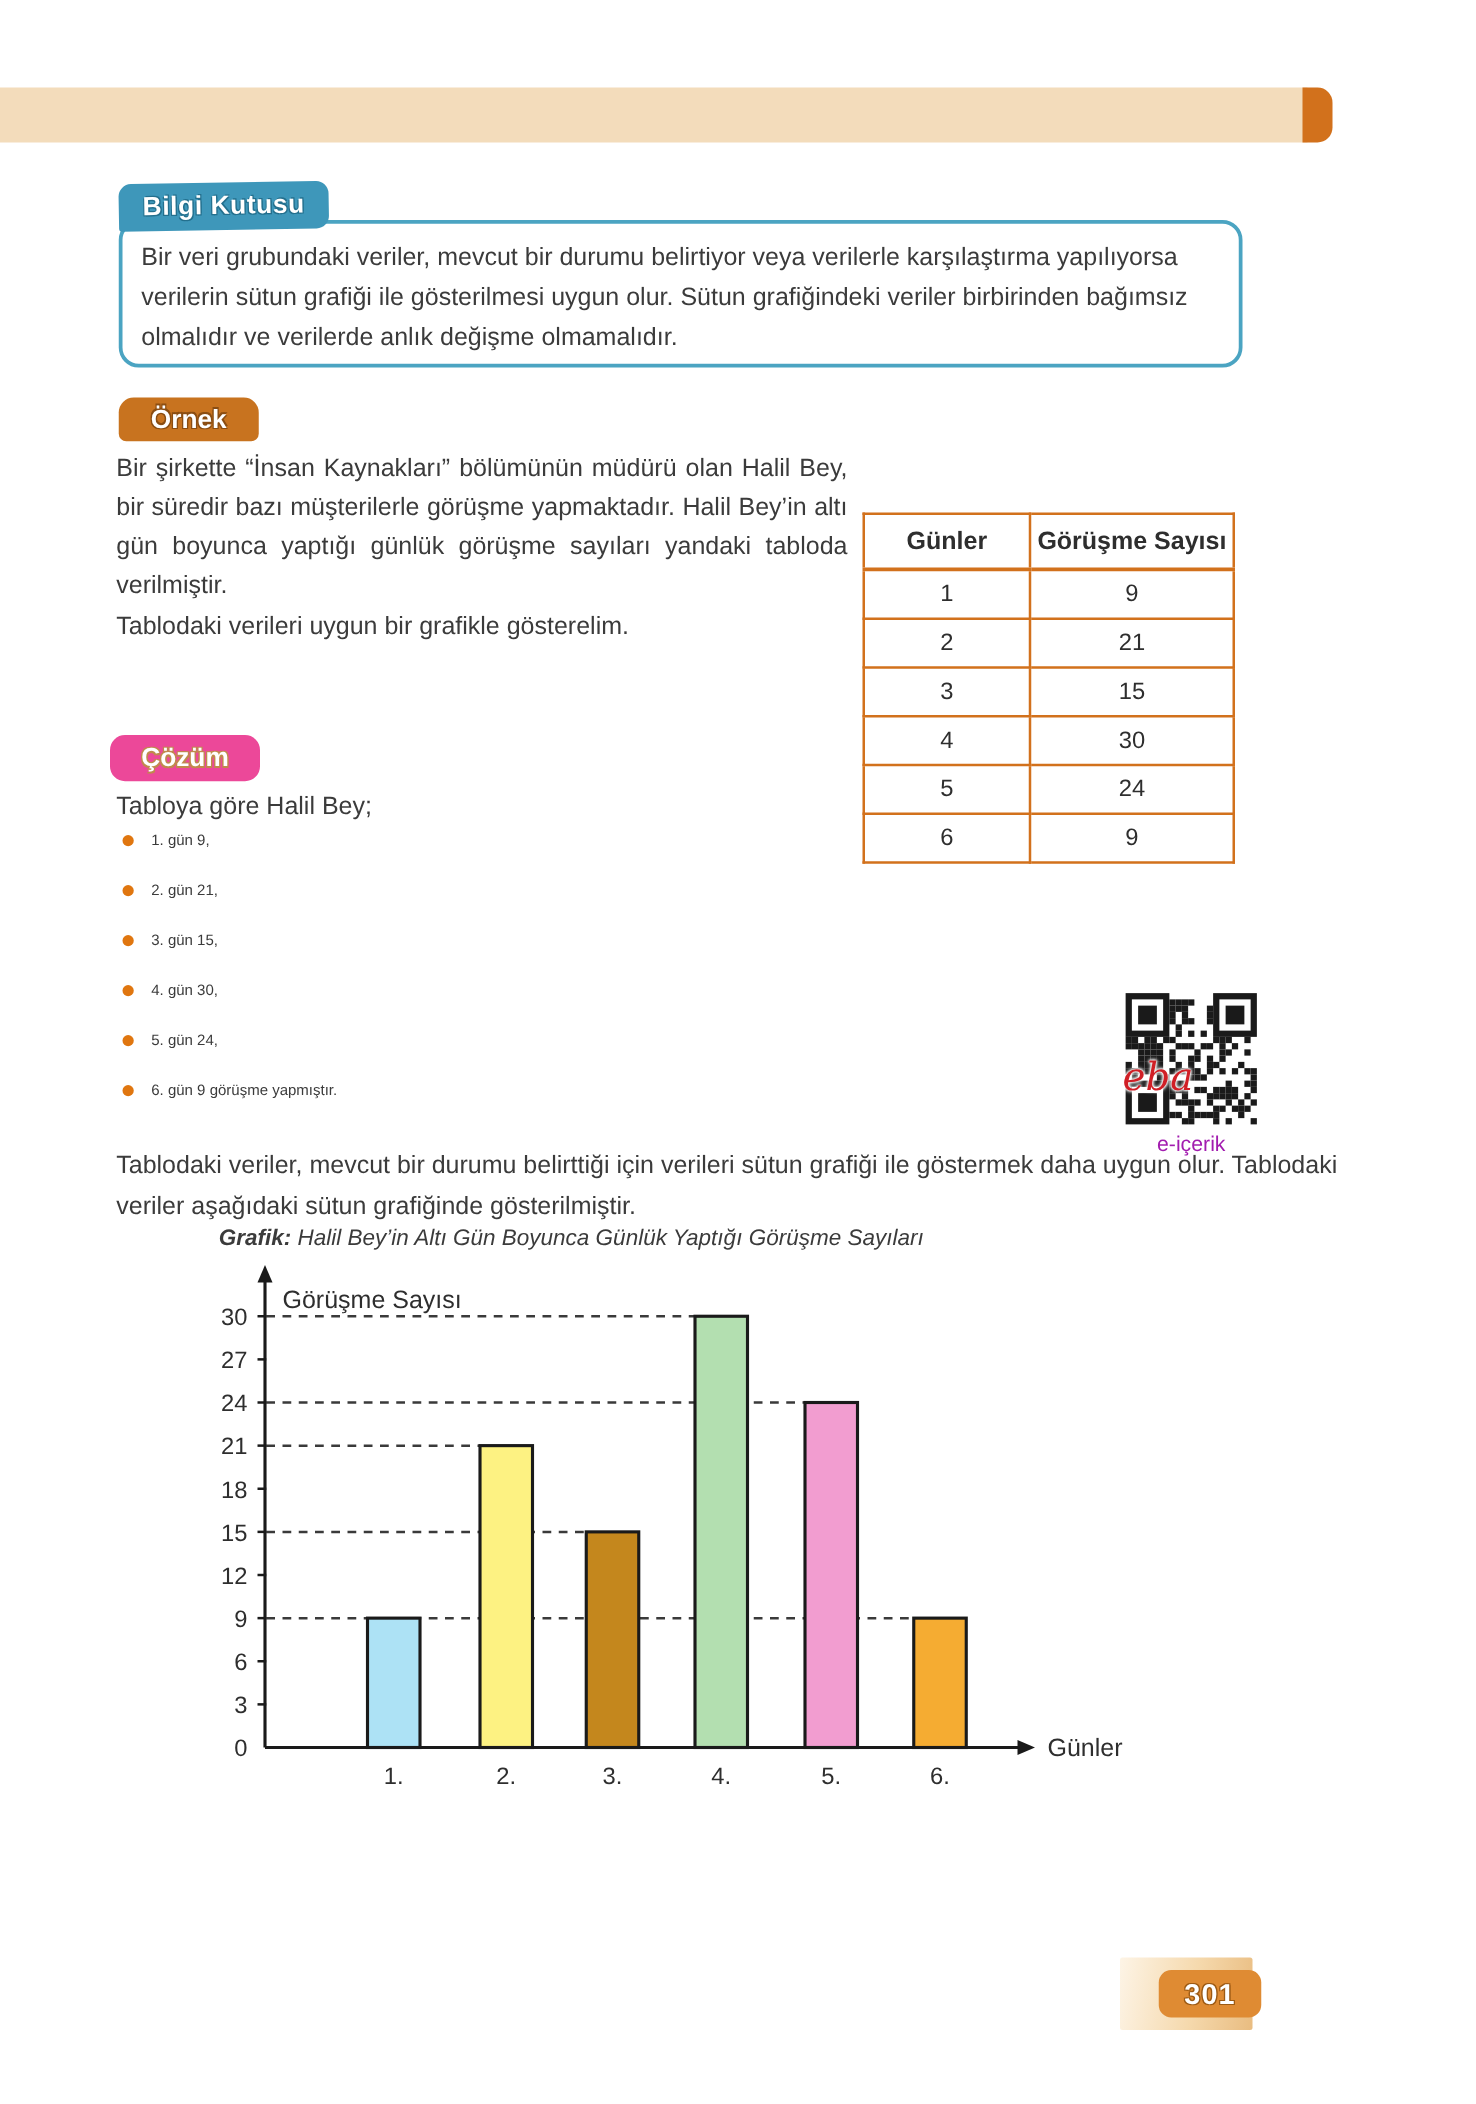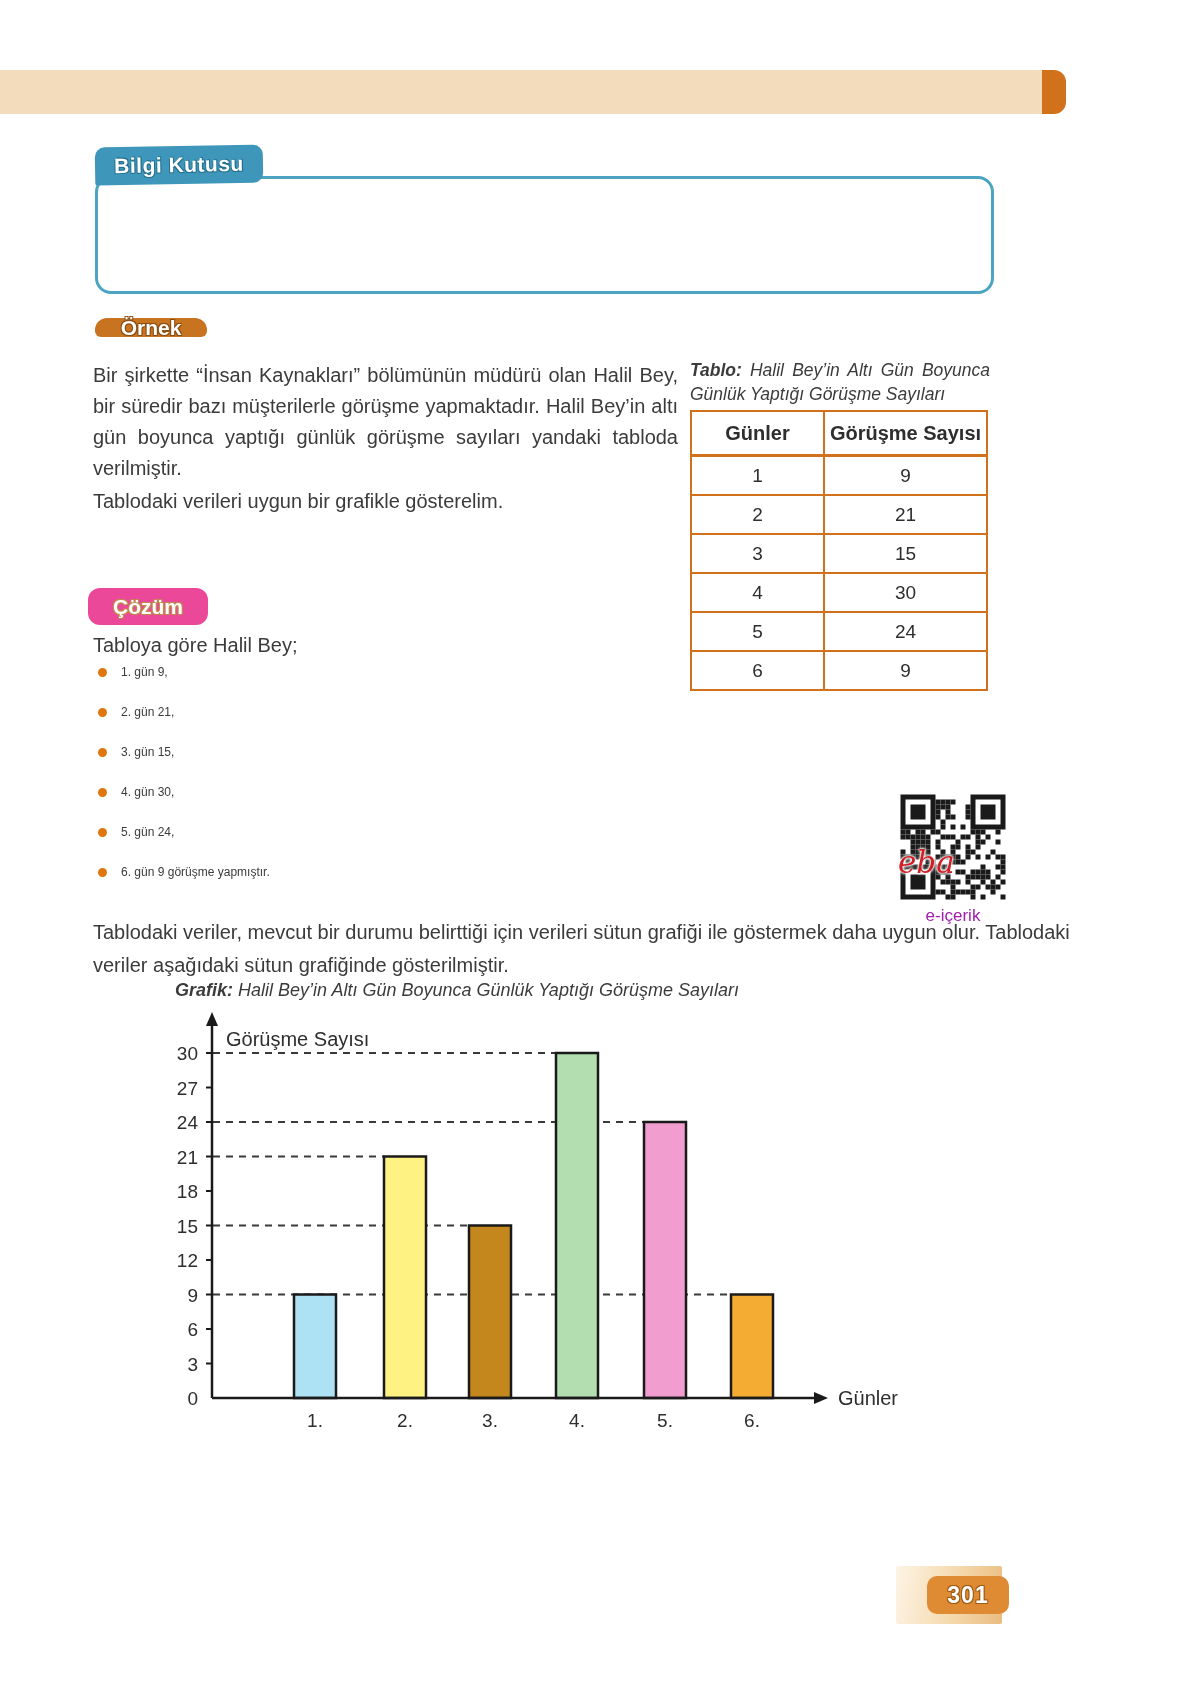--- a/index.html
+++ b/index.html
@@ -19,21 +19,21 @@
     border:3.5px solid #4ba4c2; border-radius:16px; background:#fff;}
   .info-tab{left:95px; top:146px; width:168px; height:38px; background:#3e97ba;
     border-radius:10px 10px 10px 2px; display:flex; align-items:center; justify-content:center;
     transform:rotate(-1deg);}
   .info-tab span{color:#fff; font-weight:bold; font-size:21px; letter-spacing:.5px;
     text-shadow:1px 1px 0 #24708e, -1px 1px 0 #24708e, 1px -1px 0 #24708e;}
   .info-text{left:113px; top:190px; width:860px; font-size:20px; line-height:32px; text-align:left;}
 
   
   .badge{display:flex; align-items:center; justify-content:center; color:#fff; font-weight:bold;}
-  .ornek-badge{left:95px; top:318px; width:112px; height:19px; background:#c8731f;
+  .ornek-badge{left:95px; top:318px; width:112px; height:35px; background:#c8731f;
     border-radius:12px 12px 6px 6px; font-size:21px;}
   .ornek-badge span, .cozum-badge span{
     text-shadow:1px 1px 0 #8a4d12, -1px 1px 0 #8a4d12, 1px -1px 0 #8a4d12, -1px -1px 0 #8a4d12;}
   .cozum-badge{left:88px; top:588px; width:120px; height:37px; background:#ec4899;
     border-radius:12px; font-size:21px;}
   .cozum-badge span{text-shadow:1px 1px 0 #c08a4c, -1px 1px 0 #c08a4c, 1px -1px 0 #c08a4c, -1px -1px 0 #c08a4c;}
 
   .para{font-size:20px; line-height:31px; text-align:justify;}
   .p1{left:93px; top:360px; width:585px;}
   .p2{left:93px; top:486px; width:585px; text-align:left;}
@@ -85,31 +85,28 @@
 
 <div class="page">
 
   <div class="abs top-bar"></div>
   <div class="abs top-bar-cap"></div>
 
   <div class="abs info-box"></div>
   <div class="abs info-tab">
     <span>Bilgi Kutusu</span>
   </div>
+  <div class="abs info-text">Bir veri grubundaki veriler, mevcut bir durumu belirtiyor veya verilerle karşılaştırma yapılıyorsa verilerin sütun grafiği ile gösterilmesi uygun olur. Sütun grafiğindeki veriler birbirinden bağımsız olmalıdır ve verilerde anlık değişme olmamalıdır.</div>
 
   <div class="abs badge ornek-badge">
     <span>Örnek</span>
   </div>
   <div class="abs para p1">Bir şirkette “İnsan Kaynakları” bölümünün müdürü olan Halil Bey, bir süredir bazı müşterilerle görüşme yapmaktadır. Halil Bey’in altı gün boyunca yaptığı günlük görüşme sayıları yandaki tabloda verilmiştir.</div>
   <div class="abs para p2">Tablodaki verileri uygun bir grafikle gösterelim.</div>
 
-  <div class="abs table-caption">
-    <b>Tablo:</b>
-    <span>Halil Bey’in Altı Gün Boyunca Günlük Yaptığı Görüşme Sayıları</span>
-  </div>
   <table class="abs data">
     <colgroup>
         <col class="c1">
         <col class="c2">
       </colgroup>
     <thead>
       <tr>
         <th>Günler</th>
         <th>Görüşme Sayısı</th>
       </tr>

